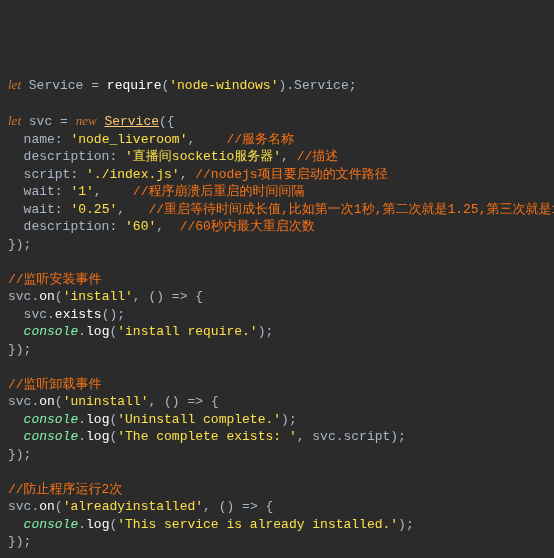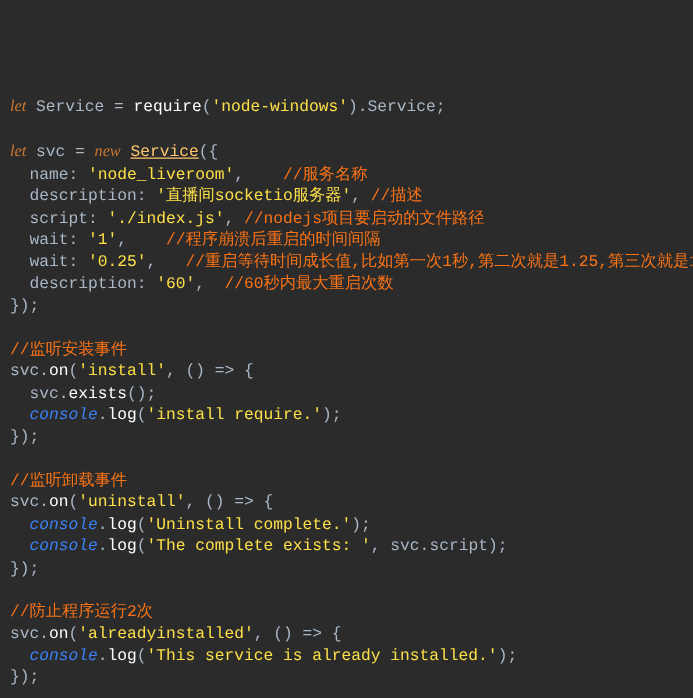--- a/index.html
+++ b/index.html
@@ -13,21 +13,21 @@
       white-space: pre;
       overflow: hidden;
       width: 554px;
       height: 558px;
     }
     .kw { color: #cc7832; font-style: italic; font-family: Liberation Serif, serif; }
     .var { color: #a9b7c6; }
     .str { color: #fde047; }
     .comment { color: #f97316; }
     .fn { color: #ffffff; }
-    .console { color: #3b82f6; font-style: italic; }
+    .console { color: #86efac; font-style: italic; }
     .class { color: #ffc66d; text-decoration: underline; }
     .punc { color: #a9b7c6; }
   </style>
 </head>
 <body>
 
 
 
 <div id="code-container"><span class="kw">let</span><span class="var"> Service </span><span class="punc">= </span><span class="fn">require</span><span class="punc">(</span><span class="str">'node-windows'</span><span class="punc">).</span><span class="var">Service</span><span class="punc">;</span>
 

